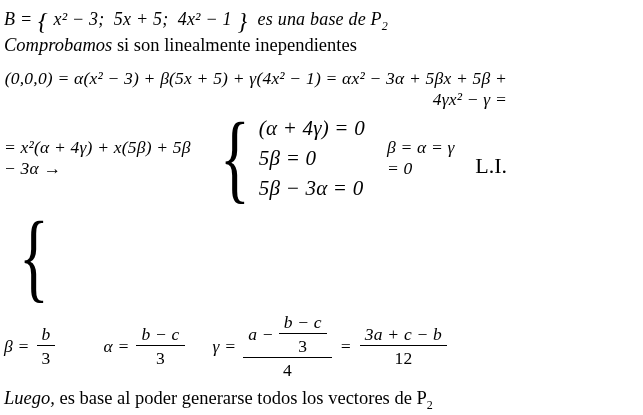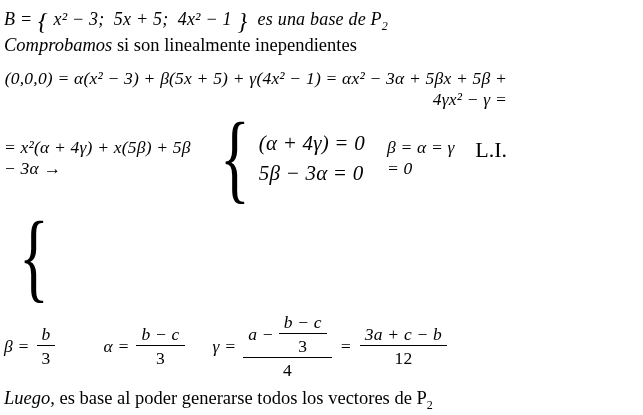--- a/index.html
+++ b/index.html
@@ -41,21 +41,21 @@
     line-height:90px;
     height:90px;
     display:inline-block;
     transform:scaleX(.62);
     transform-origin:center;
     margin-right:0;
   }
   .sys-rows { display:flex; flex-direction:column; }
   .sys-row  { white-space:pre; font-style:italic; font-size:21px; line-height:30px; letter-spacing:.2px; }
 
-  .result { margin-left:22px; display:flex; align-items:flex-start; }
+  .result { margin-left:22px; display:flex; align-items:flex-end; }
   .result .li { margin-left:19px; font-style:normal; font-size:22px; }
 
   
   .frac { display:inline-flex; flex-direction:column; align-items:center; vertical-align:middle; font-style:italic; }
   .frac .num { padding:0 5px 1px; line-height:20px; }
   .frac .den { border-top:1.4px solid #000; padding:2px 5px 0; align-self:stretch; text-align:center; font-style:normal; line-height:20px; }
   .nrow { display:flex; align-items:center; gap:5px; padding:0 6px 2px; }
   .eq   { margin:0 8px; }
   .g40  { margin-left:48px; }
   .g24  { margin-left:28px; }
@@ -81,20 +81,21 @@
   <div class="line l3 math">
     <span>(0,0,0) = α(x² − 3) + β(5x + 5) + γ(4x² − 1) = αx² − 3α + 5βx + 5β + 4γx² − γ =</span>
   </div>
 
   <div class="line l4 flexrow">
     <span class="math">= x²(α + 4γ) + x(5β) + 5β − 3α →</span>
     <div class="system">
       <span class="sys-brace">{</span>
       <div class="sys-rows">
         <div class="sys-row">(α + 4γ) = 0</div>
+        <div class="sys-row">5β = 0</div>
         <div class="sys-row">5β − 3α = 0</div>
       </div>
     </div>
     <div class="result">
       <span class="math">β = α = γ = 0</span>
       <span class="li">L.I.</span>
     </div>
   </div>
 
   <div class="line l5 flexrow">

